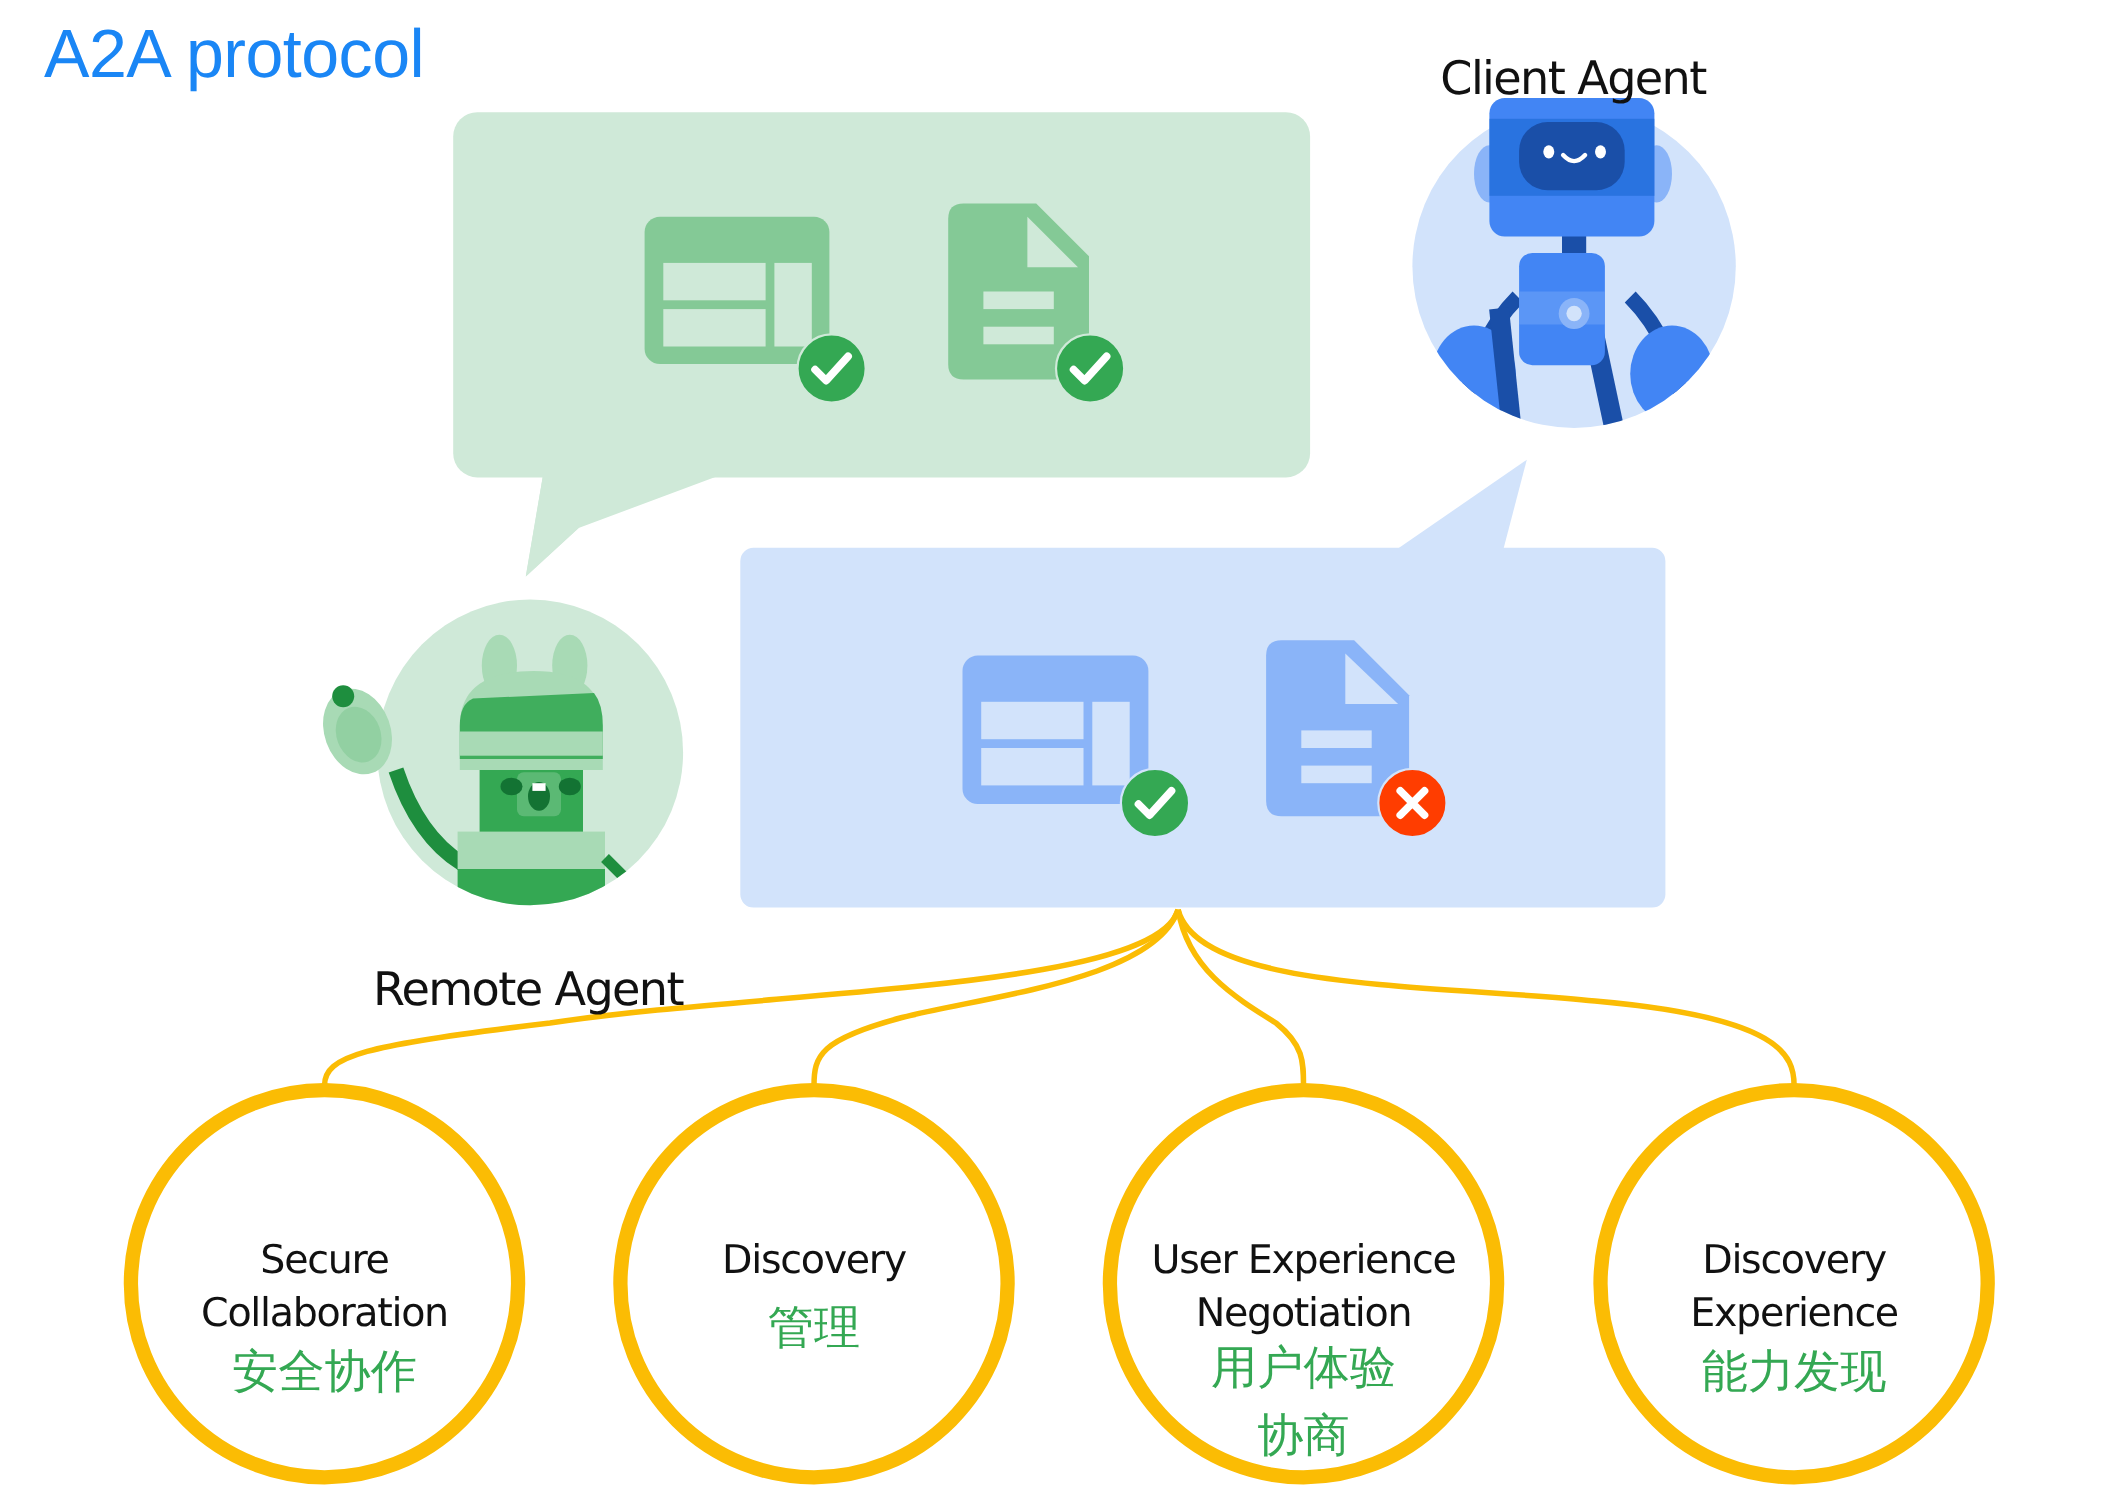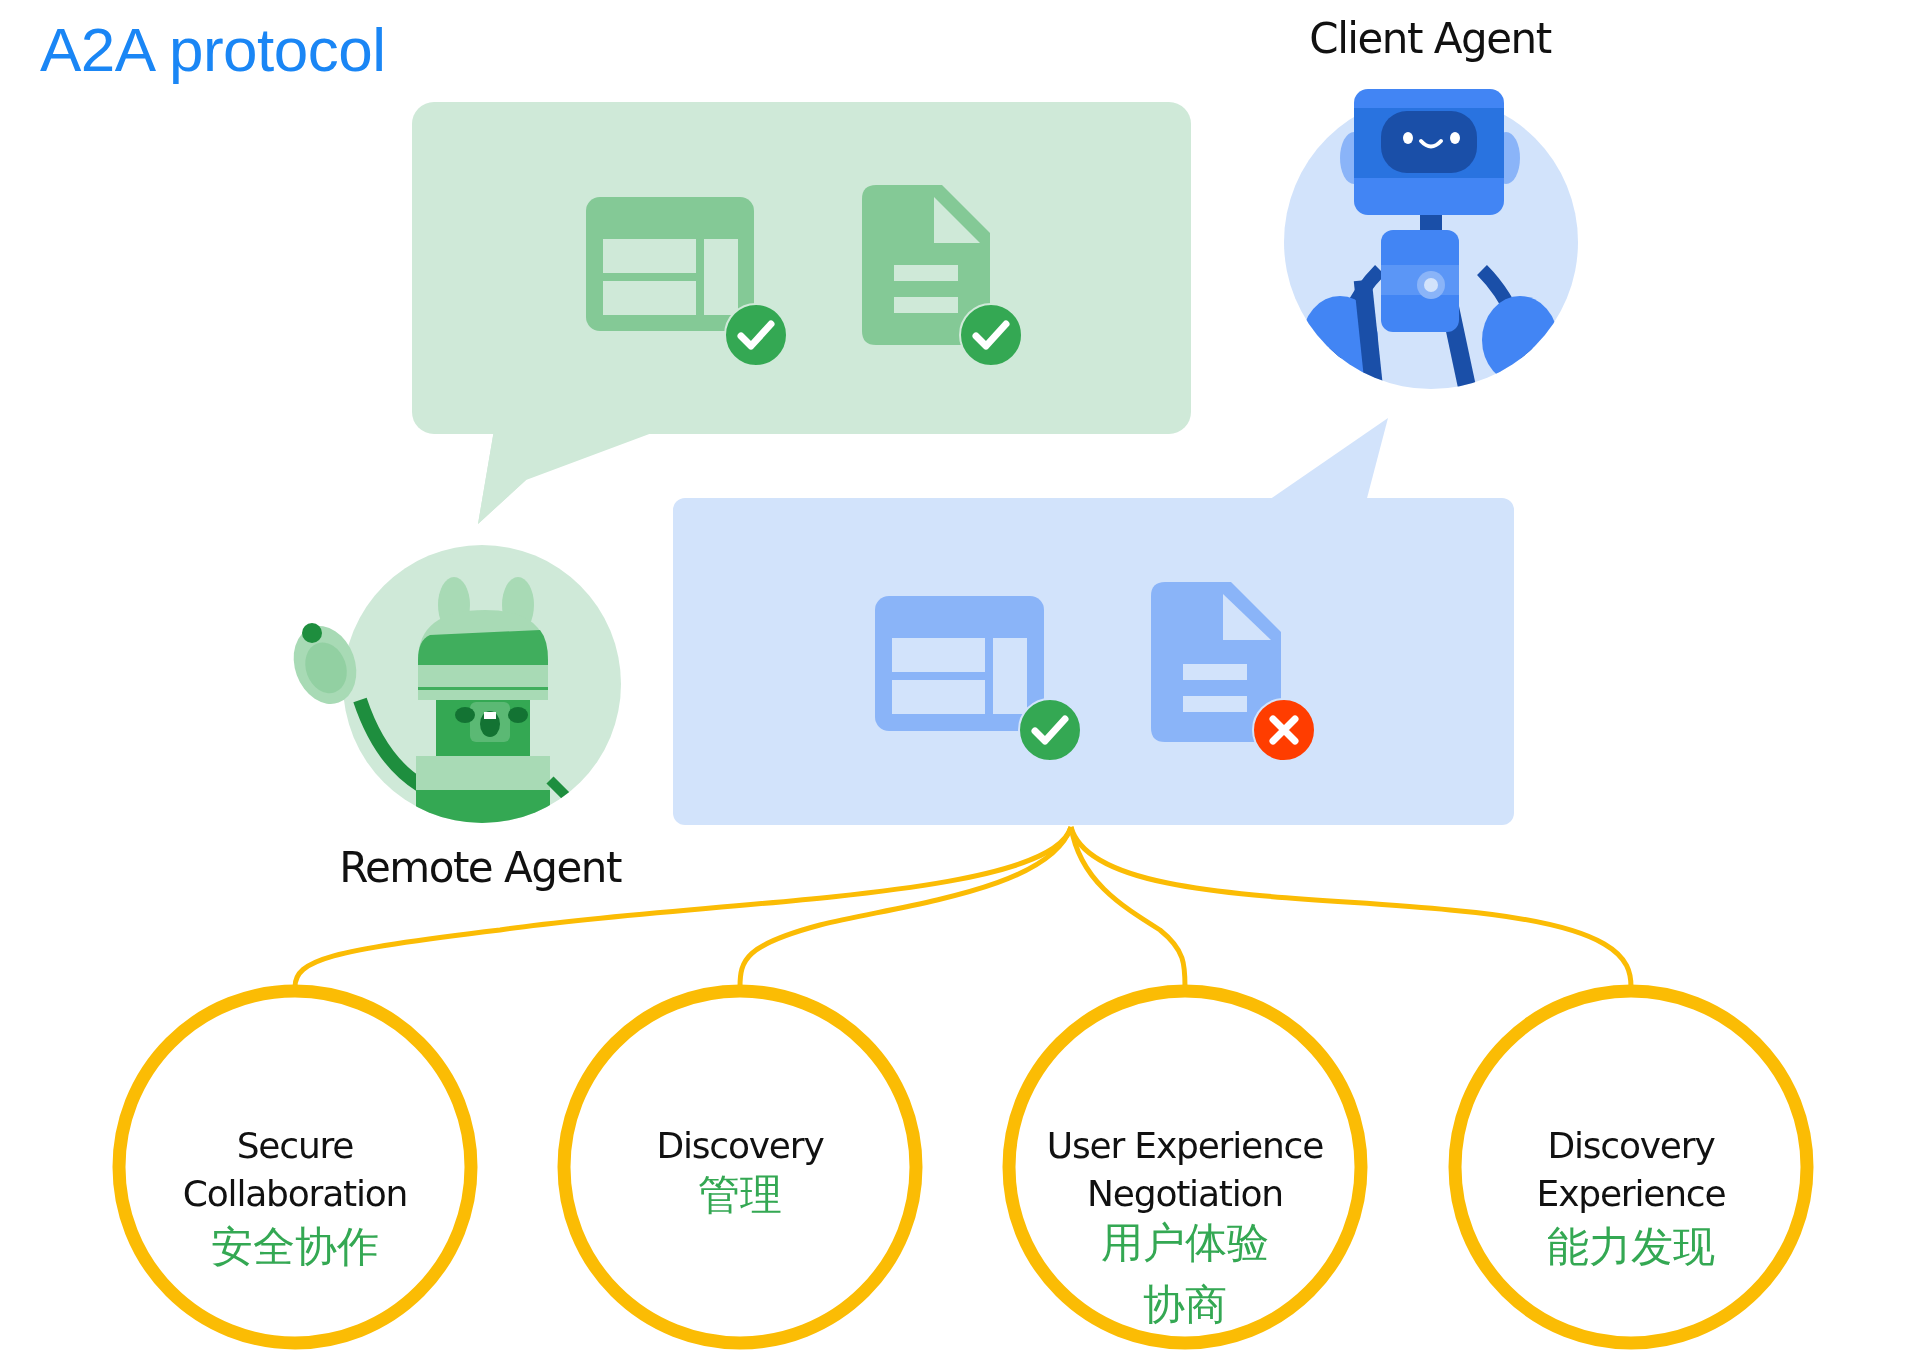--- a/index.html
+++ b/index.html
@@ -1,19 +1,19 @@
 <!DOCTYPE html>
 <html><head>
 <meta charset="utf-8">
 <style>
   html,body{margin:0;padding:0;background:#ffffff;}
   body{width:1920px;height:1368px;position:relative;overflow:hidden;font-family:"Liberation Sans","DejaVu Sans",sans-serif;}
   #stage{position:absolute;left:0;top:0;}
   .title{position:absolute;left:40px;top:14px;font-size:62px;color:#1a86f5;font-family:"Liberation Sans",sans-serif;letter-spacing:-0.5px;}
-  .agent-label{position:absolute;font-size:42px;color:#111;font-family:"DejaVu Sans",sans-serif;letter-spacing:-1.5px;transform:translateX(-50%);white-space:nowrap;}
+  .agent-label{position:absolute;font-size:42px;color:#111;font-family:"DejaVu Sans",sans-serif;letter-spacing:-1.5px;transform:translateX(-50%);white-space:nowrap;margin-top:32px;}
   .cap-text{position:absolute;width:330px;transform:translateX(-50%);text-align:center;}
   .cap-en{font-family:"DejaVu Sans",sans-serif;font-size:36px;line-height:48px;color:#111;letter-spacing:-1.2px;}
   .cap-zh{font-family:"DejaVu Sans",sans-serif;font-size:42px;line-height:50px;color:#34a853;margin-top:4px;}
 </style>
 </head>
 <body>
 
 <svg id="stage" width="1920" height="1368" viewBox="0 0 1920 1368">
 
   <g fill="none" stroke="#fbbc04" stroke-width="5">
@@ -148,21 +148,21 @@
 <div class="agent-label" style="left:1430px;top:14px;">Client Agent</div>
 <div class="agent-label" style="left:480px;top:843px;">Remote Agent</div>
 
 <div class="cap-text" style="left:295px;top:1122px;">
   <div class="cap-en">Secure</div>
   <div class="cap-en">Collaboration</div>
   <div class="cap-zh">安全协作</div>
 </div>
 <div class="cap-text" style="left:740px;top:1122px;">
   <div class="cap-en">Discovery</div>
-  <div class="cap-zh" style="margin-top:0">管理</div>
+  <div class="cap-zh" style="margin-top:12px">管理</div>
 </div>
 <div class="cap-text" style="left:1185px;top:1122px;">
   <div class="cap-en">User Experience</div>
   <div class="cap-en">Negotiation</div>
   <div class="cap-zh" style="margin-top:0">用户体验</div>
   <div class="cap-zh" style="margin-top:12px">协商</div>
 </div>
 <div class="cap-text" style="left:1631px;top:1122px;">
   <div class="cap-en">Discovery</div>
   <div class="cap-en">Experience</div>

